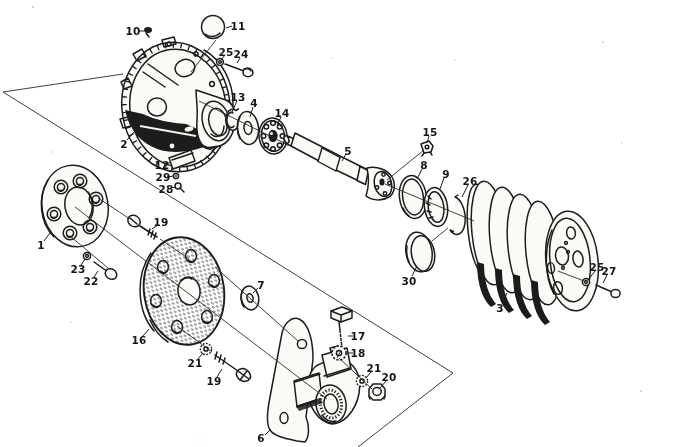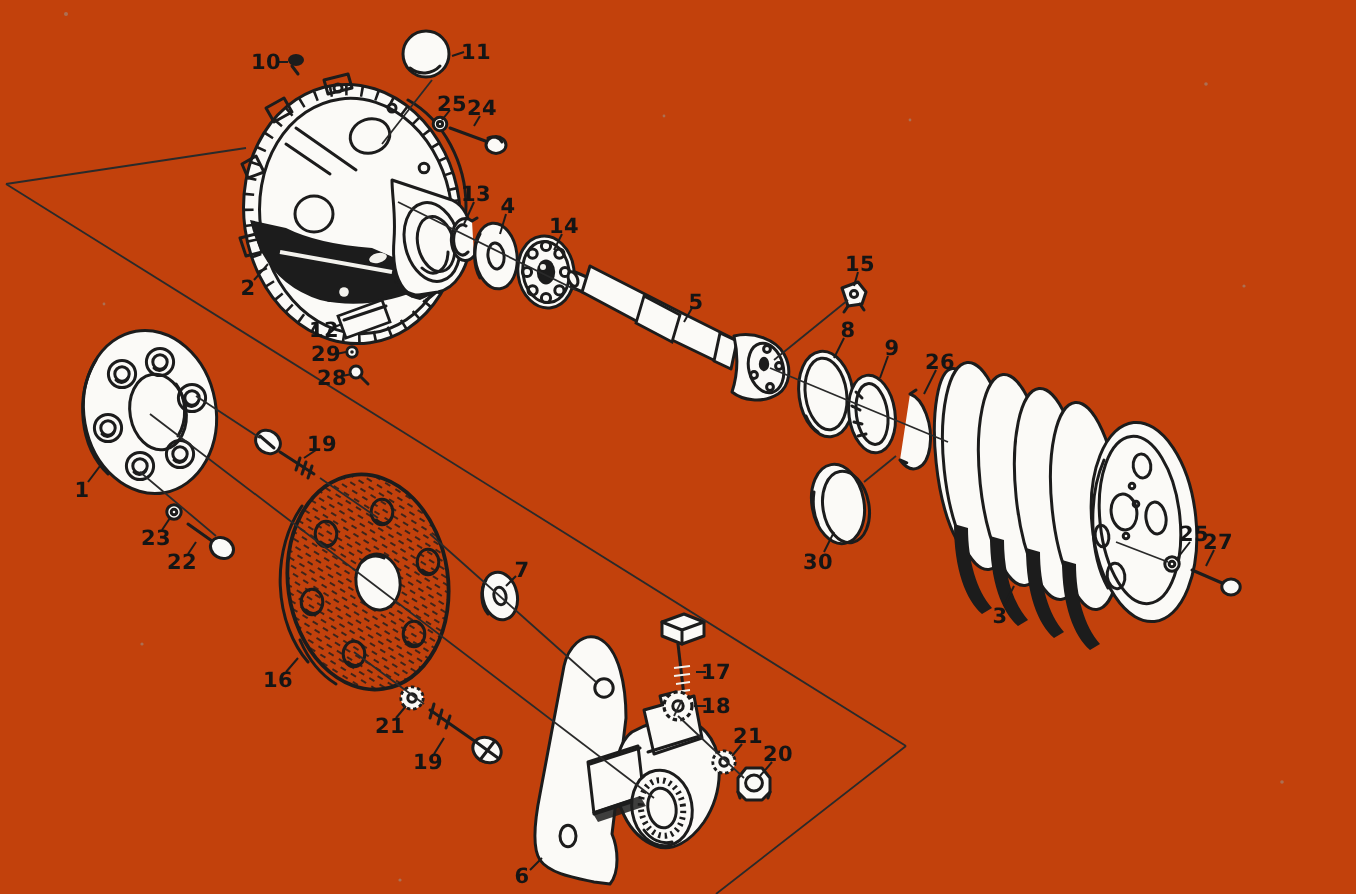--- a/index.html
+++ b/index.html
@@ -1,16 +1,16 @@
 <!DOCTYPE html>
 <html><head>
 <meta charset="utf-8">
 <style>
   html,body{margin:0;padding:0;background:#e8e7e3;}
-  .stage{width:678px;height:447px;margin:0 auto;background:#c2410c;position:relative;overflow:hidden;
+  .stage{width:678px;height:447px;margin:0 auto;background:#ffffff;position:relative;overflow:hidden;
          font-family:"DejaVu Sans",sans-serif;}
   svg{display:block}
   .s{stroke:#1c1c1c;fill:none;stroke-width:1.5;stroke-linecap:round;stroke-linejoin:round}
   .pf{fill:#fbfaf7}
   .df{fill:#1c1c1c;stroke:none}
   .lead{stroke:#1c1c1c;stroke-width:1;fill:none}
   .axis{stroke:#2a2a2a;stroke-width:.9;fill:none}
   text.callout{font:600 10.5px "DejaVu Sans",sans-serif;fill:#151515;letter-spacing:.2px}
 </style>
 </head>

